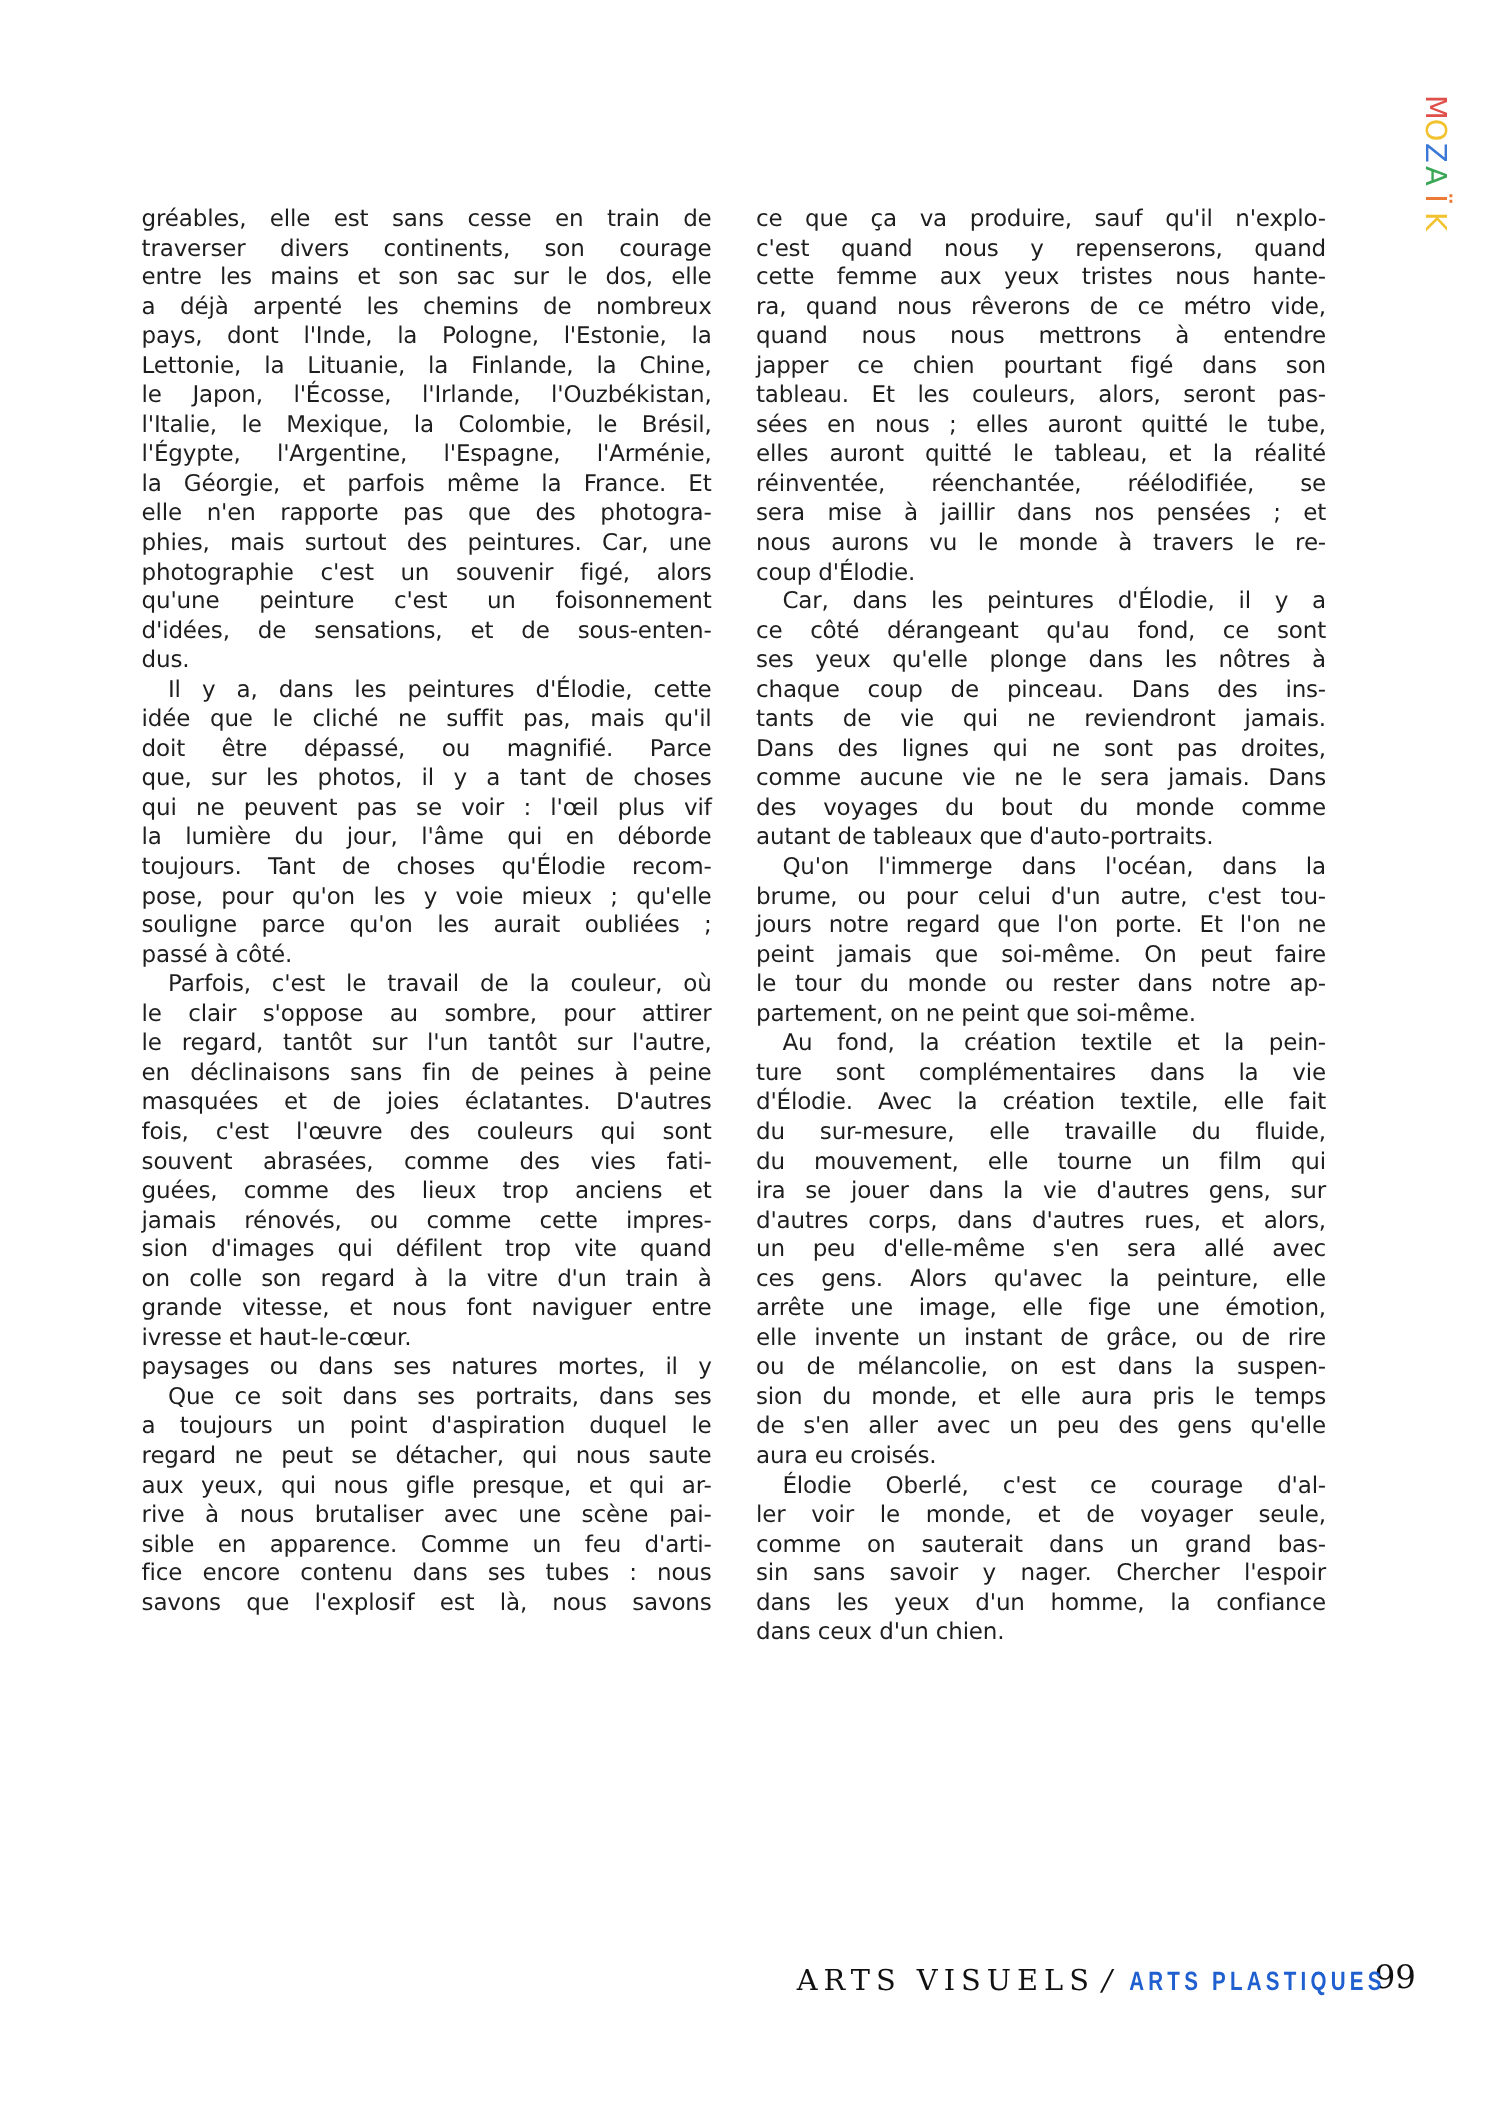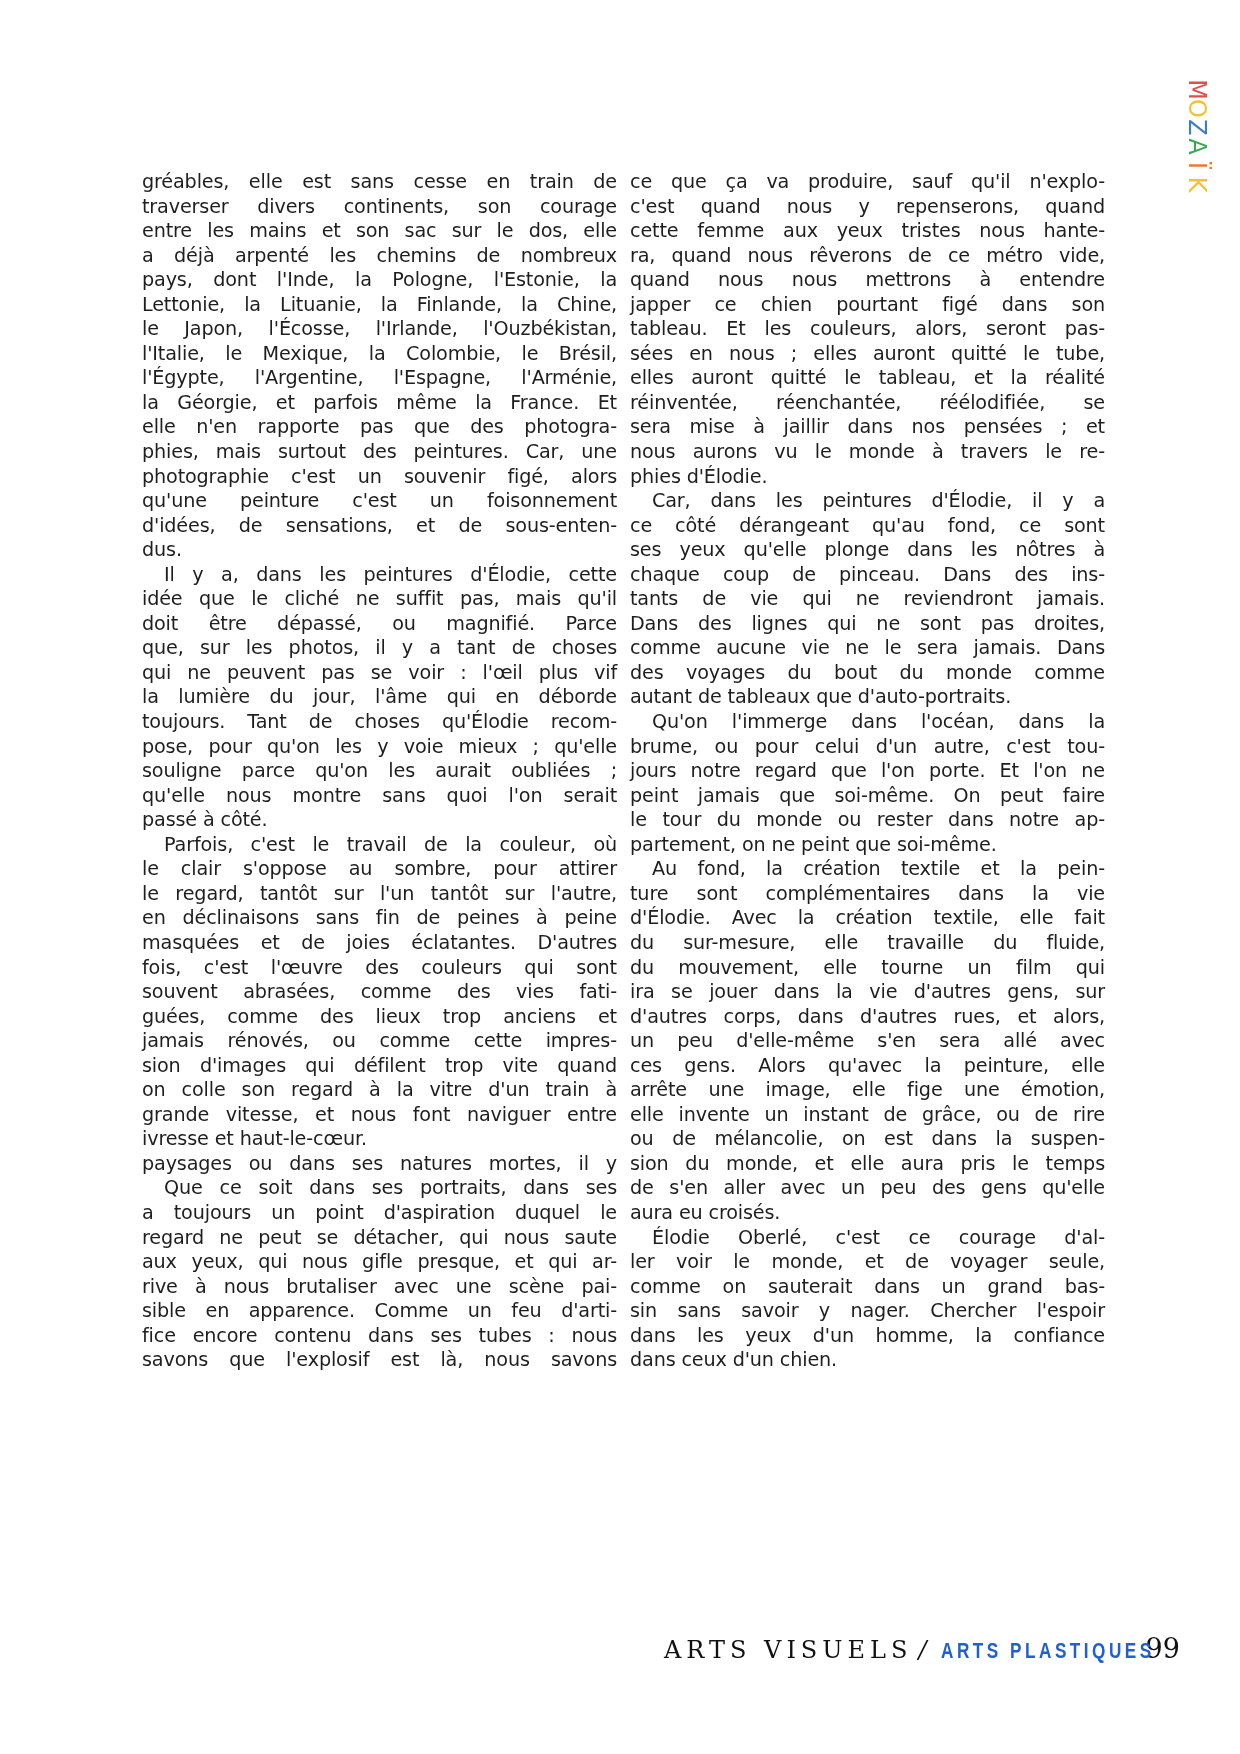--- a/index.html
+++ b/index.html
@@ -1,19 +1,19 @@
 <!DOCTYPE html>
 <html><head>
 <meta charset="utf-8">
 <style>
   html, body { margin: 0; padding: 0; background: #ffffff; }
   body { width: 1240px; height: 1754px; position: relative; overflow: hidden;
          font-family: "DejaVu Sans", sans-serif; color: #1e1e1e; }
   .col { position: absolute; top: 170px; width: 475px; }
-  .col.left { left: 142px; }
+  .col.left { left: 118px; }
   .col.right { left: 630px; }
   .line { display: block; font-size: 19.2px; line-height: 24.55px; height: 24.55px;
           white-space: nowrap; text-align: justify; text-align-last: justify;
           letter-spacing: -0.15px; }
   .line.last { text-align-last: left; }
   .line.indent { text-indent: 22px; }
   .brand { position: absolute; left: 1181px; top: 80px; width: 30px; }
   .brand span { display: block; font-family: "DejaVu Sans", sans-serif; font-size: 24px;
                 line-height: 19px; transform: rotate(90deg); transform-origin: center;
                 text-align: center; width: 30px; height: 19px; font-weight: 400; }
@@ -57,21 +57,20 @@
     <span class="line last">dus.</span>
     <span class="line indent">Il y a, dans les peintures d'Élodie, cette</span>
     <span class="line">idée que le cliché ne suffit pas, mais qu'il</span>
     <span class="line">doit être dépassé, ou magnifié. Parce</span>
     <span class="line">que, sur les photos, il y a tant de choses</span>
     <span class="line">qui ne peuvent pas se voir : l'œil plus vif</span>
     <span class="line">la lumière du jour, l'âme qui en déborde</span>
     <span class="line">toujours. Tant de choses qu'Élodie recom-</span>
     <span class="line">pose, pour qu'on les y voie mieux ; qu'elle</span>
     <span class="line">souligne parce qu'on les aurait oubliées ;</span>
-    <span class="line">qu'elle nous montre sans quoi l'on serait</span>
     <span class="line last">passé à côté.</span>
     <span class="line indent">Parfois, c'est le travail de la couleur, où</span>
     <span class="line">le clair s'oppose au sombre, pour attirer</span>
     <span class="line">le regard, tantôt sur l'un tantôt sur l'autre,</span>
     <span class="line">en déclinaisons sans fin de peines à peine</span>
     <span class="line">masquées et de joies éclatantes. D'autres</span>
     <span class="line">fois, c'est l'œuvre des couleurs qui sont</span>
     <span class="line">souvent abrasées, comme des vies fati-</span>
     <span class="line">guées, comme des lieux trop anciens et</span>
     <span class="line">jamais rénovés, ou comme cette impres-</span>
@@ -95,21 +94,21 @@
     <span class="line">cette femme aux yeux tristes nous hante-</span>
     <span class="line">ra, quand nous rêverons de ce métro vide,</span>
     <span class="line">quand nous nous mettrons à entendre</span>
     <span class="line">japper ce chien pourtant figé dans son</span>
     <span class="line">tableau. Et les couleurs, alors, seront pas-</span>
     <span class="line">sées en nous ; elles auront quitté le tube,</span>
     <span class="line">elles auront quitté le tableau, et la réalité</span>
     <span class="line">réinventée, réenchantée, réélodifiée, se</span>
     <span class="line">sera mise à jaillir dans nos pensées ; et</span>
     <span class="line">nous aurons vu le monde à travers le re-</span>
-    <span class="line last">phies d'Élodie.</span>
+    <span class="line last">coup d'Élodie.</span>
     <span class="line indent">Car, dans les peintures d'Élodie, il y a</span>
     <span class="line">ce côté dérangeant qu'au fond, ce sont</span>
     <span class="line">ses yeux qu'elle plonge dans les nôtres à</span>
     <span class="line">chaque coup de pinceau. Dans des ins-</span>
     <span class="line">tants de vie qui ne reviendront jamais.</span>
     <span class="line">Dans des lignes qui ne sont pas droites,</span>
     <span class="line">comme aucune vie ne le sera jamais. Dans</span>
     <span class="line">des voyages du bout du monde comme</span>
     <span class="line last">autant de tableaux que d'auto-portraits.</span>
     <span class="line indent">Qu'on l'immerge dans l'océan, dans la</span>

